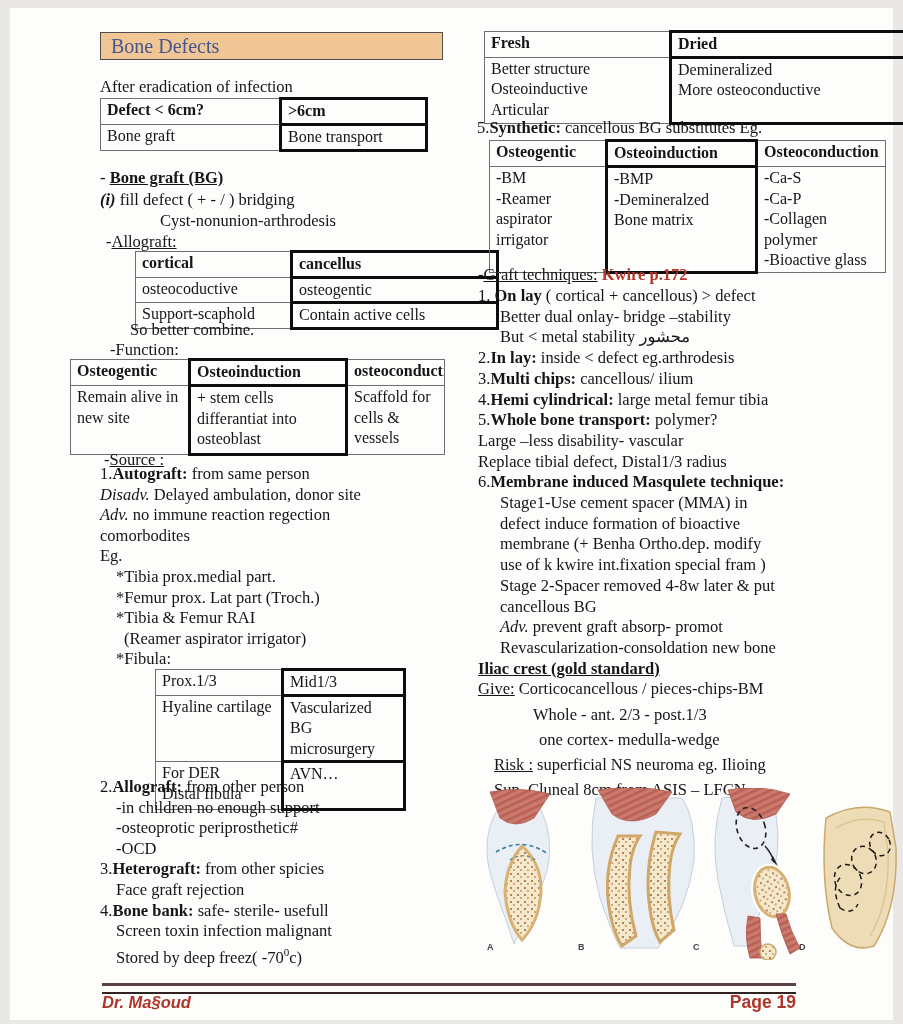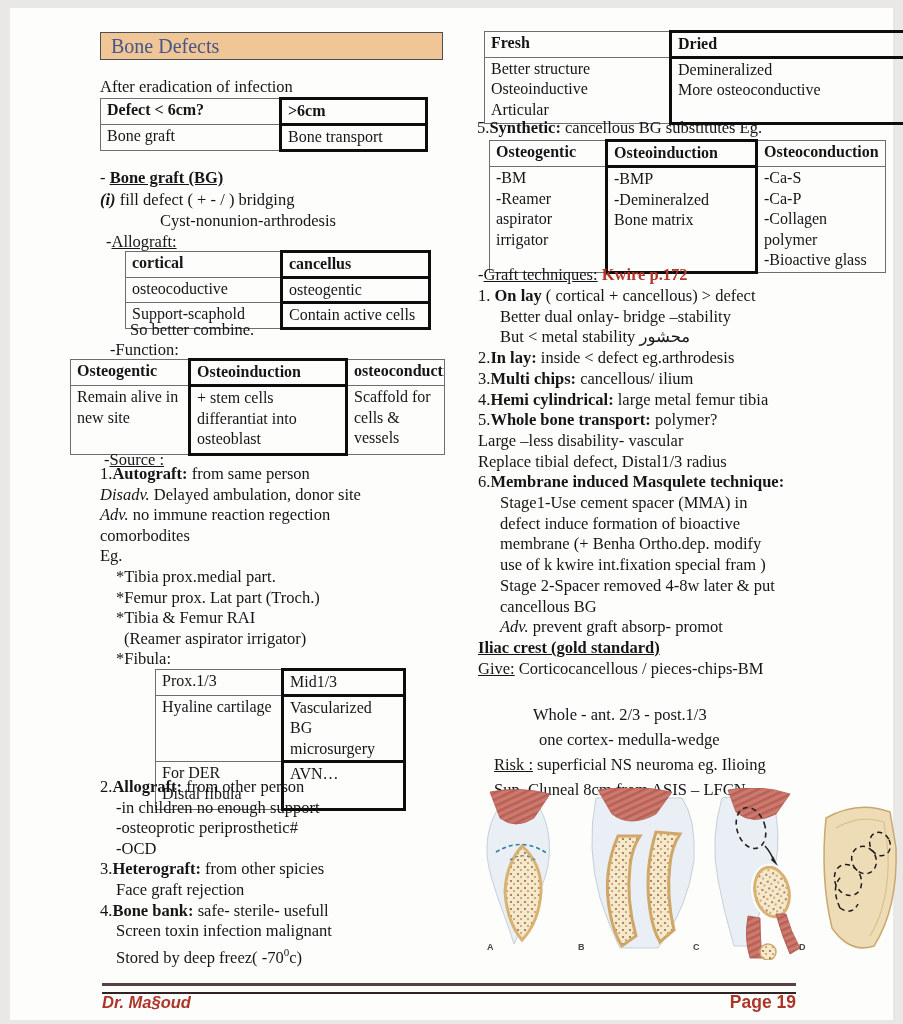--- a/index.html
+++ b/index.html
@@ -62,21 +62,21 @@
   </table>
 
 <div class="abs ln" style="left:100px;top:168px"><span>- </span><span class="b u">Bone graft (BG)</span></div>
 
 <div class="abs ln" style="left:100px;top:190px"><span class="b i">(i)</span><span> fill defect ( + - / ) bridging</span></div>
 
 <div class="abs ln" style="left:160px;top:211px">Cyst-nonunion-arthrodesis</div>
 
 <div class="abs ln" style="left:106px;top:232px"><span>-</span><span class="u">Allograft:</span></div>
 
-<table class="abs" style="left:125px;top:250px;width:306px">
+<table class="abs" style="left:135px;top:250px;width:364px">
   <tbody>
       <tr>
     <th style="width:142px;height:22px">cortical</th>
     <th class="em">cancellus</th>
   </tr>
   <tr>
     <td style="height:22px">osteocoductive</td>
     <td class="em">osteogentic</td>
   </tr>
   <tr>
@@ -215,20 +215,21 @@
   <div class="ln" style="line-height:20.7px">Large –less disability- vascular</div>
   <div class="ln" style="line-height:20.7px">Replace tibial defect, Distal1/3 radius</div>
   <div class="ln" style="line-height:20.7px"><span>6.</span><span class="b">Membrane induced Masqulete technique:</span></div>
   <div class="ln ind3" style="line-height:20.7px">Stage1-Use cement spacer (MMA) in</div>
   <div class="ln ind3" style="line-height:20.7px">defect induce formation of bioactive</div>
   <div class="ln ind3" style="line-height:20.7px">membrane (+ Benha Ortho.dep. modify</div>
   <div class="ln ind3" style="line-height:20.7px">use of k kwire int.fixation special fram )</div>
   <div class="ln ind3" style="line-height:20.7px">Stage 2-Spacer removed 4-8w later &amp; put</div>
   <div class="ln ind3" style="line-height:20.7px">cancellous BG</div>
   <div class="ln ind3" style="line-height:20.7px"><span class="i">Adv.</span><span> prevent graft absorp- promot</span></div>
+  <div class="ln ind3" style="line-height:20.7px">Revascularization-consoldation new bone</div>
   <div class="ln b u" style="line-height:20.7px">Iliac crest (gold standard)</div>
   <div class="ln" style="line-height:20.7px"><span class="u">Give:</span><span> Corticocancellous / pieces-chips-BM</span></div>
 </div>
 
 <div class="abs" style="left:533px;top:702px">
   <div class="ln" style="line-height:25px">Whole - ant. 2/3 - post.1/3</div>
   <div class="ln" style="line-height:25px;padding-left:6px">one cortex- medulla-wedge</div>
 </div>
 
 <div class="abs" style="left:494px;top:752px">

